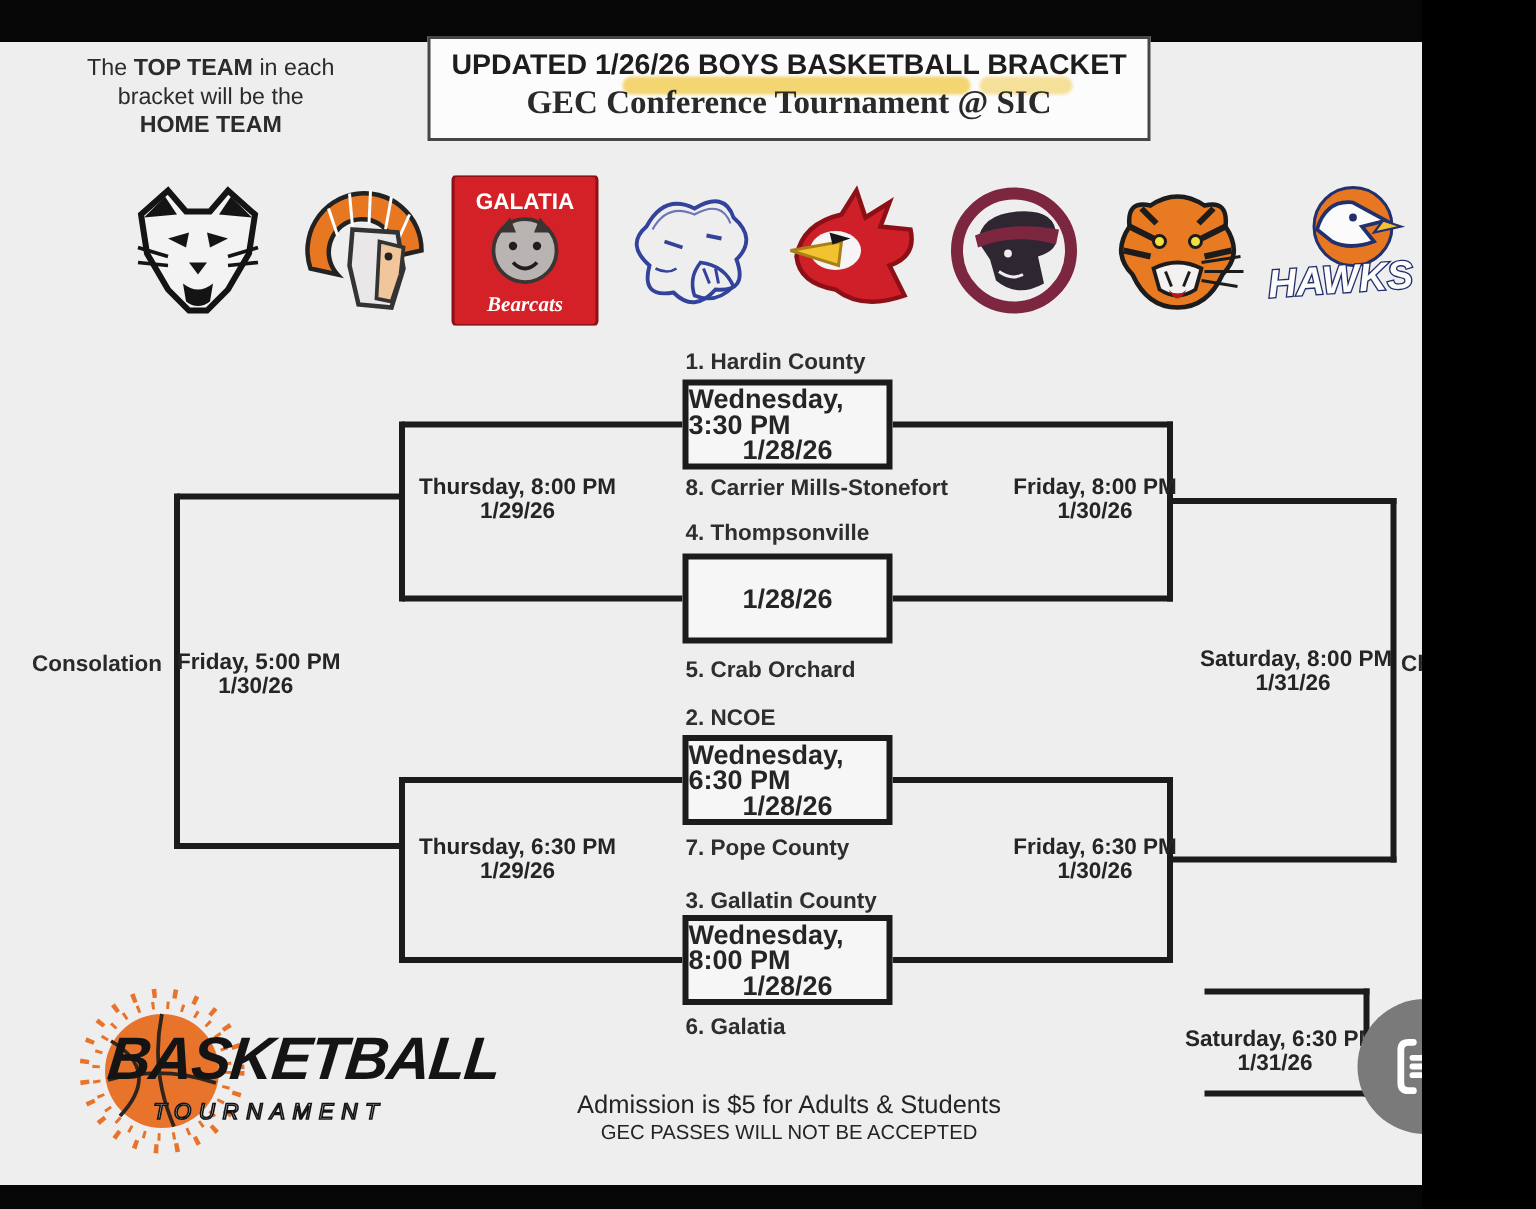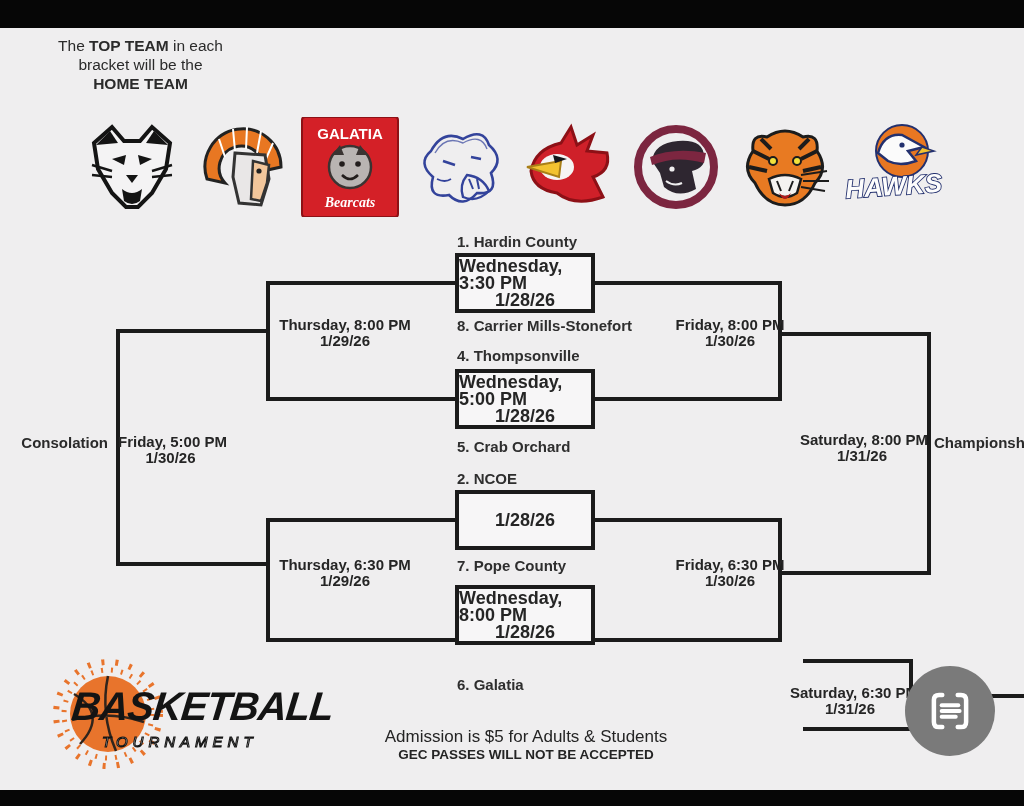--- a/index.html
+++ b/index.html
@@ -1,16 +1,16 @@
 <!DOCTYPE html>
 <html><head>
 <meta charset="utf-8">
 <style>
   html,body{margin:0;padding:0;background:#000;}
-  .screen{position:relative;width:1024px;height:806px;overflow:hidden;
+  .screen{position:relative;width:948px;height:806px;overflow:hidden;
           font-family:"Liberation Sans",sans-serif;background:#8b5cf6;}
   .page{position:absolute;top:28px;left:0;width:1024px;height:762px;background:#efeeef;}
   .bar{position:absolute;left:0;width:1024px;background:#060606;}
   .bar.top{top:0;height:28px;}
   .bar.bottom{top:790px;height:16px;}
 
   
   .note{position:absolute;left:38px;top:36px;width:205px;text-align:center;
         font-size:15.5px;line-height:19px;color:#2b2b2b;}
   .hdr{position:absolute;left:285px;top:24px;width:482px;height:70px;background:#fcfcfc;
@@ -38,41 +38,47 @@
   .blabel{position:absolute;font-size:15px;font-weight:bold;color:#2a2a2a;white-space:nowrap;}
 
   
   .ball{position:absolute;left:50px;top:652px;width:125px;height:125px;z-index:1;}
   .bb1{position:absolute;left:72px;top:684px;font-size:40px;font-weight:900;font-style:italic;
        color:#141414;transform:skewX(-6deg);white-space:nowrap;z-index:2;letter-spacing:-1px;}
   .bb2{position:absolute;left:102px;top:733px;font-size:15px;font-weight:400;font-style:italic;
        letter-spacing:5px;color:#efeeef;-webkit-text-stroke:1.1px #141414;white-space:nowrap;z-index:2;}
   .adm{position:absolute;left:326px;top:727px;width:400px;text-align:center;color:#242424;}
   .adm-l1{font-size:17px;}
-  .adm-l2{font-size:13.5px;font-weight:bold;}
+  .adm-l2{font-size:13.5px;font-weight:normal;}
 
   
   .scanbtn{position:absolute;left:905px;top:666px;width:90px;height:90px;border-radius:50%;
            background:#7a7a7a;z-index:5;display:flex;align-items:center;justify-content:center;
            cursor:pointer;}
 </style>
 </head>
 <body>
 
 <div class="screen">
   <div class="page"></div>
   <div class="bar top"></div>
   <div class="bar bottom"></div>
 
   <div class="note">
     <span>The </span><b>TOP TEAM</b><span> in each</span><br>
     <span>bracket will be the</span><br>
     <b>HOME TEAM</b>
   </div>
 
+  <div class="hdr">
+    <div class="hl" style="left:128px;top:25px;width:232px;"></div>
+    <div class="hl" style="left:366px;top:25px;width:62px;opacity:.7;"></div>
+    <div class="hdr-l1">UPDATED 1/26/26 BOYS BASKETBALL BRACKET</div>
+    <div class="hdr-l2">GEC Conference Tournament @ SIC</div>
+  </div>
 
   <div class="logos">
     <svg class="logo" viewBox="0 0 100 100">
       <polygon points="12,26 30,10 42,24 58,24 70,10 88,26 84,52 70,76 56,90 44,90 30,76 16,52" fill="#f4f3f4" stroke="#141414" stroke-width="4"></polygon>
       <polygon points="14,28 28,14 36,26" fill="#141414"></polygon>
       <polygon points="86,28 72,14 64,26" fill="#141414"></polygon>
       <polygon points="30,42 44,38 42,48" fill="#141414"></polygon>
       <polygon points="70,42 56,38 58,48" fill="#141414"></polygon>
       <polygon points="44,58 56,58 50,66" fill="#141414"></polygon>
       <path d="M40 72 Q50 80 60 72 L58 84 Q50 90 42 84 Z" fill="#141414"></path>
@@ -163,33 +169,33 @@
 
   <div class="seed" style="top:233px;">1. Hardin County</div>
   <div class="gbox" style="top:253px;">
     <div class="gtime">Wednesday, 3:30 PM</div>
     <div class="gdate">1/28/26</div>
   </div>
   <div class="seed" style="top:317px;">8. Carrier Mills-Stonefort</div>
 
   <div class="seed" style="top:347px;">4. Thompsonville</div>
   <div class="gbox" style="top:369px;">
-    <div class="gtime">Wednesday, 5:00 PM</div>
     <div class="gdate">1/28/26</div>
   </div>
   <div class="seed" style="top:438px;">5. Crab Orchard</div>
 
   <div class="seed" style="top:470px;">2. NCOE</div>
   <div class="gbox" style="top:490px;">
+    <div class="gtime">Wednesday, 6:30 PM</div>
     <div class="gdate">1/28/26</div>
   </div>
   <div class="seed" style="top:557px;text-align:center;">7. Pope County</div>
 
   <div class="seed" style="top:592px;">3. Gallatin County</div>
-  <div class="gbox" style="top:585px;">
+  <div class="gbox" style="top:610px;">
     <div class="gtime">Wednesday, 8:00 PM</div>
     <div class="gdate">1/28/26</div>
   </div>
   <div class="seed" style="top:676px;">6. Galatia</div>
 
   <div class="rlabel" style="left:270px;top:317px;">
     <div>Thursday, 8:00 PM</div>
       <div>1/29/26</div>
   </div>
   <div class="rlabel" style="left:270px;top:557px;">

